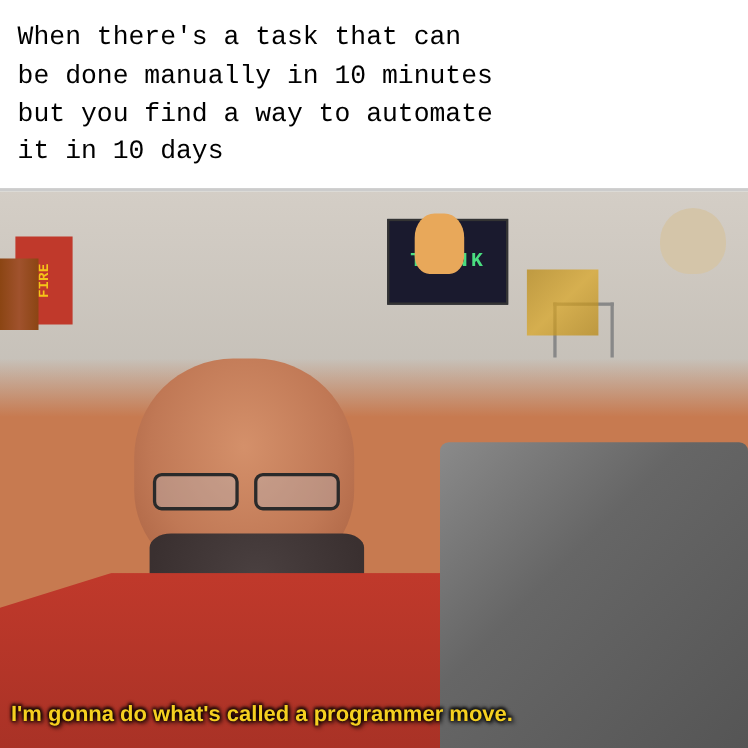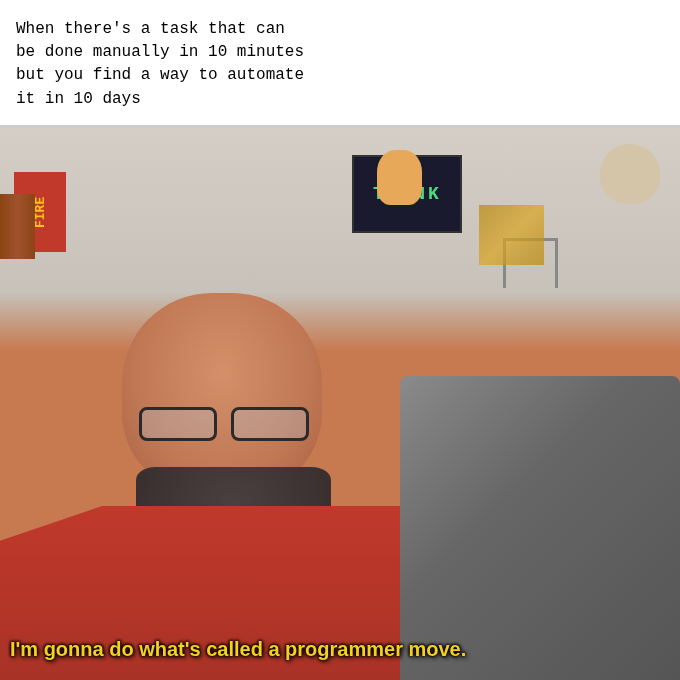--- a/index.html
+++ b/index.html
@@ -25,21 +25,21 @@
     }
 
     .meme-text-section {
       background: #ffffff;
       padding: 18px 16px 14px 16px;
       flex-shrink: 0;
     }
 
     .meme-top-text {
       font-family: 'Courier New', Courier, monospace;
-      font-size: 16px;
+      font-size: 24px;
       font-weight: normal;
       color: #000000;
       line-height: 1.45;
       white-space: pre-wrap;
     }
 
     .meme-image-section {
       flex: 1;
       position: relative;
       overflow: hidden;

